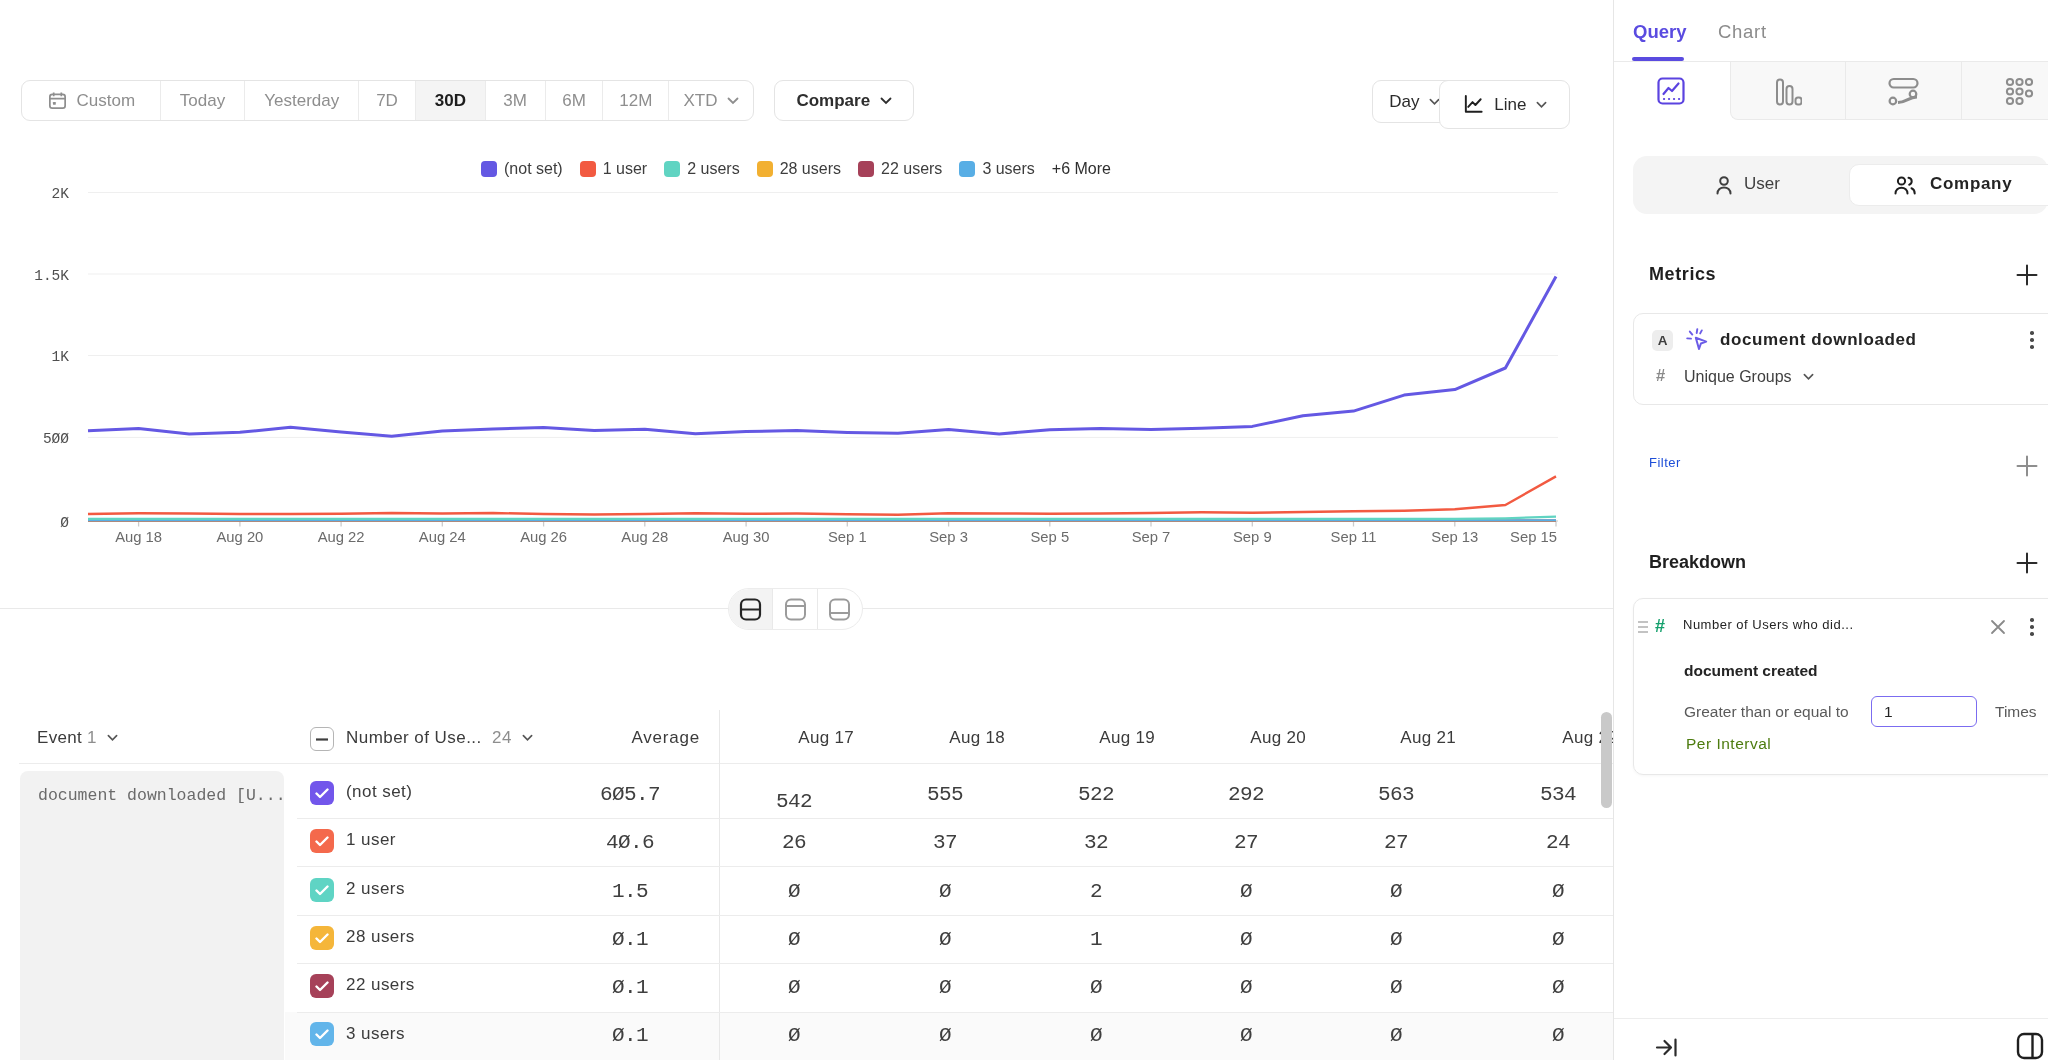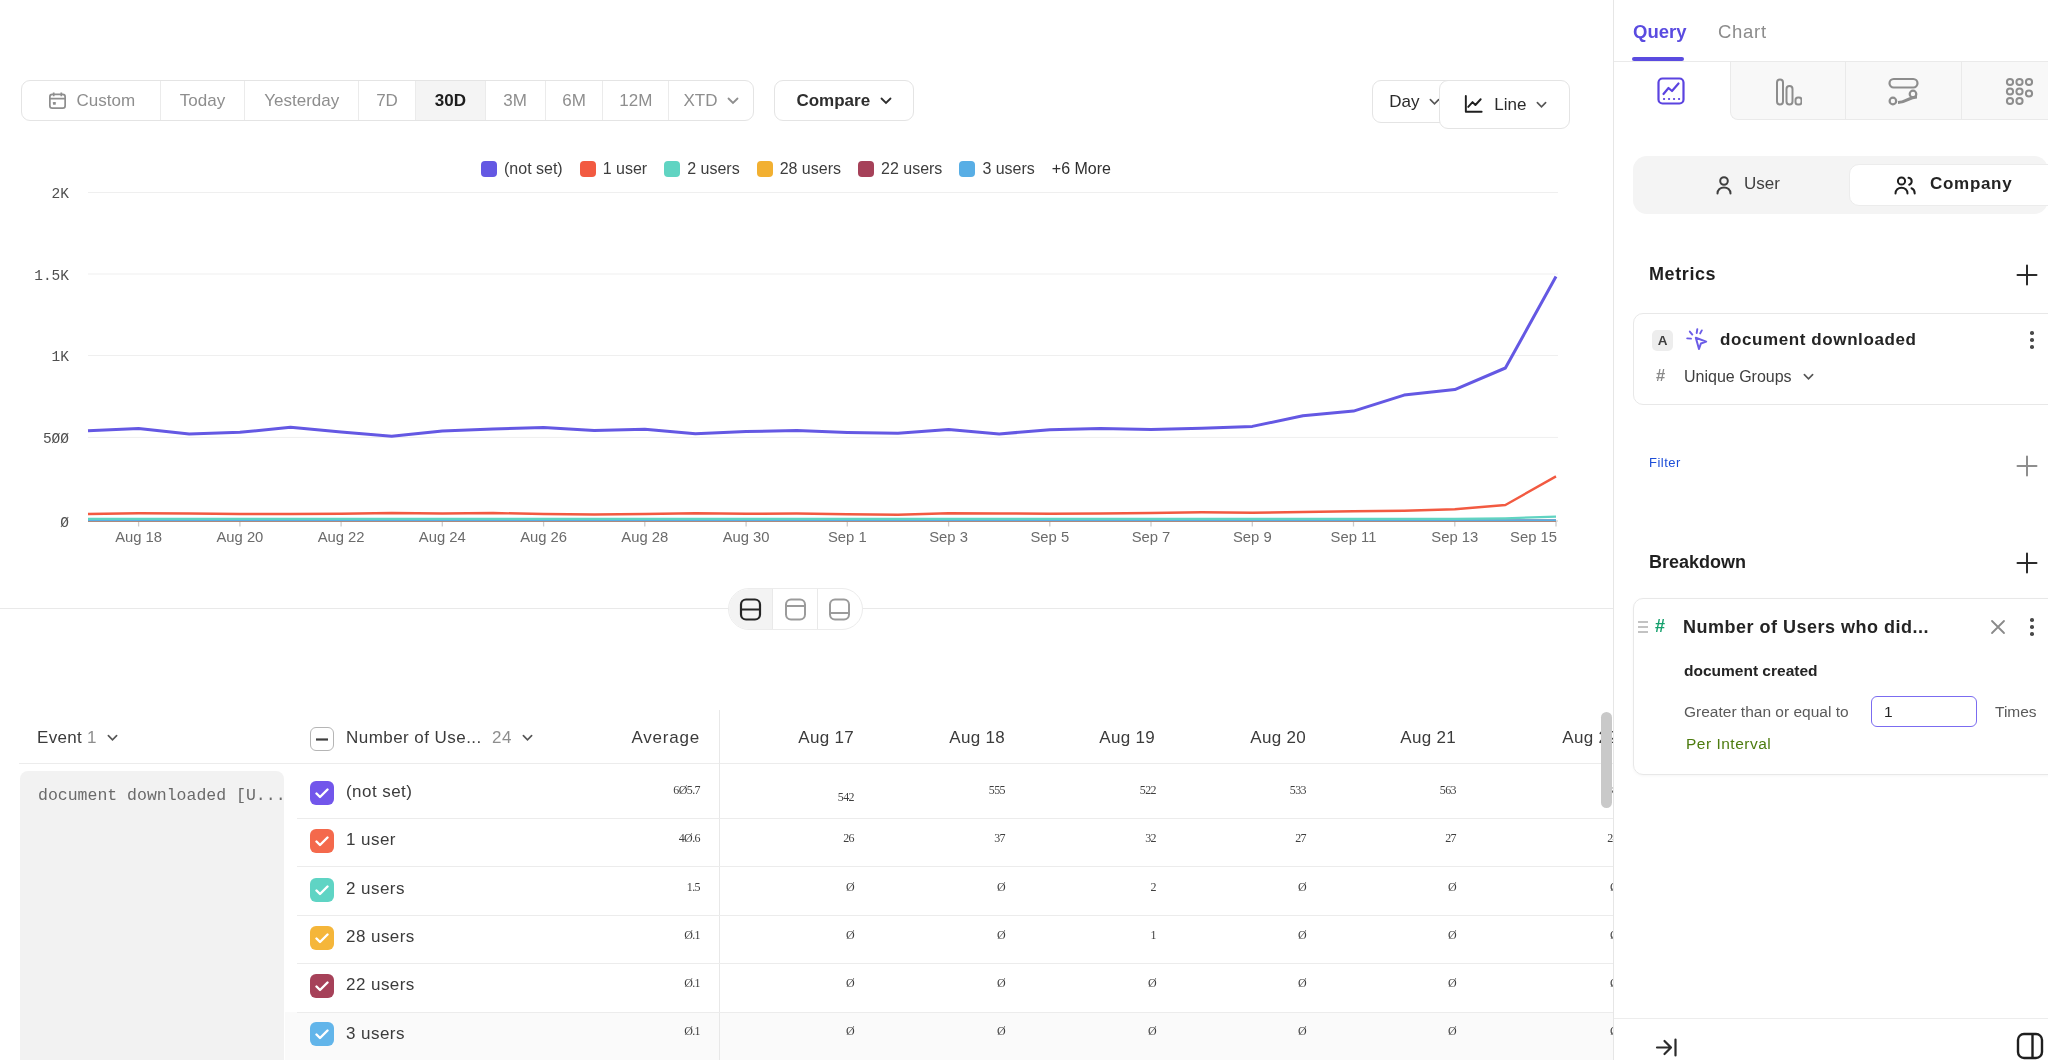--- a/index.html
+++ b/index.html
@@ -12,21 +12,21 @@
 #rangegrp .seg{display:flex;align-items:center;justify-content:center;border-right:1px solid #ebebeb}
 #rangegrp .seg:last-child{border-right:none}
 #rangegrp .sel{background:#f4f4f4;color:#1d1d1d;font-weight:bold}
 .btn{border:1px solid #e4e4e4;border-radius:9px;background:#fff;display:flex;align-items:center;justify-content:center;font-size:17px;color:#2b2b2b}
 
 #legend{left:481px;top:160px;display:flex;align-items:center;gap:17px;font-size:16px;color:#3d3d3d}
 #legend .it{display:flex;align-items:center}
 #legend .sq{width:16px;height:16px;border-radius:4px;margin-right:7px}
 
 .rowlabel{font-size:17px;letter-spacing:0.45px;color:#3b3b3b}
-.num{font-family:Liberation Serif, serif;font-size:12px;letter-spacing:-0.6px;color:#3f3f3f;text-align:right}
+.num{font-family:Liberation Mono, monospace;font-size:21px;letter-spacing:-0.6px;color:#3f3f3f;text-align:center}
 .cb{width:24px;height:24px;border-radius:6px;position:absolute;display:flex;align-items:center;justify-content:center}
 .hsep{position:absolute;height:1px;background:#ececec}
 .datehead{position:absolute;font-size:17px;letter-spacing:0.3px;color:#3b3b3b;text-align:right;width:120px}
 
 #panel{left:1614px;top:0;width:434px;height:1060px;background:#fff}
 .gray{color:#8e8e8e}
 .kebab{position:absolute;width:4px}
 .kebab i{display:block;width:3.6px;height:3.6px;border-radius:50%;background:#4a4a4a;margin:0 0 3.4px 0}
 </style></head>
 <body>
@@ -173,21 +173,21 @@
 <div class="cb" style="left:310px;top:781px;background:#7256eb">
       <svg width="14" height="11" viewBox="0 0 14 11" fill="none">
         <path d="M1.5 5.5 5 9 12.5 1.5" stroke="#fff" stroke-width="2.4" stroke-linecap="round" stroke-linejoin="round"></path>
       </svg>
     </div>
 <div class="abs rowlabel" style="left:346px;top:782px">(not set)</div>
 <div class="abs num" style="left:560px;top:783px;width:140px">6Ø5.7</div>
 <div class="abs num" style="left:734px;top:790px;width:120px">542</div>
 <div class="abs num" style="left:885px;top:783px;width:120px">555</div>
 <div class="abs num" style="left:1036px;top:783px;width:120px">522</div>
-<div class="abs num" style="left:1186px;top:783px;width:120px">533</div>
+<div class="abs num" style="left:1186px;top:783px;width:120px">292</div>
 <div class="abs num" style="left:1336px;top:783px;width:120px">563</div>
 <div class="abs num" style="left:1498px;top:783px;width:120px">534</div>
 <div class="cb" style="left:310px;top:829px;background:#f4694c">
       <svg width="14" height="11" viewBox="0 0 14 11" fill="none">
         <path d="M1.5 5.5 5 9 12.5 1.5" stroke="#fff" stroke-width="2.4" stroke-linecap="round" stroke-linejoin="round"></path>
       </svg>
     </div>
 <div class="abs rowlabel" style="left:346px;top:830px">1 user</div>
 <div class="abs num" style="left:560px;top:831px;width:140px">4Ø.6</div>
 <div class="abs num" style="left:734px;top:831px;width:120px">26</div>
@@ -332,21 +332,21 @@
     </svg>
 <div class="abs" style="left:35px;top:552px;font-size:18px;font-weight:bold;color:#1f1f1f">Breakdown</div>
 <svg class="abs" style="left:402px;top:552px" width="22" height="22" viewBox="0 0 22 22" stroke="#2b2b2b" stroke-width="2" stroke-linecap="round">
       <path d="M11 1.5v19M1.5 11h19"></path>
     </svg>
 <div class="abs" style="left:19px;top:598px;width:430px;height:177px;border:1px solid #e8e8e8;border-radius:10px;box-shadow:0 1px 3px rgba(0,0,0,0.04)"></div>
 <svg class="abs" style="left:23px;top:620px" width="12" height="14" viewBox="0 0 12 14" stroke="#b0b0b0" stroke-width="1.6">
       <path d="M1 2h10M1 7h10M1 12h10"></path>
     </svg>
 <div class="abs" style="left:41px;top:616px;font-size:18px;font-weight:bold;color:#14a06c">#</div>
-<div class="abs" style="left:69px;top:617px;font-size:18px;letter-spacing:0.5px;font-weight:bold;color:#242424">Number of Users who did...</div>
+<div class="abs" style="left:69px;top:617px;font-size:13px;letter-spacing:0.5px;font-weight:normal;color:#242424">Number of Users who did...</div>
 <svg class="abs" style="left:376px;top:619px" width="16" height="16" viewBox="0 0 16 16" stroke="#8a8a8a" stroke-width="1.8" stroke-linecap="round">
       <path d="M2 2l12 12M14 2 2 14"></path>
     </svg>
 <div class="kebab" style="left:416px;top:618px">
       <i></i>
       <i></i>
       <i></i>
     </div>
 <div class="abs" style="left:70px;top:662px;font-size:15.5px;font-weight:bold;color:#242424">document created</div>
 <div class="abs" style="left:70px;top:703px;font-size:15.5px;color:#5a5a5a">Greater than or equal to</div>

